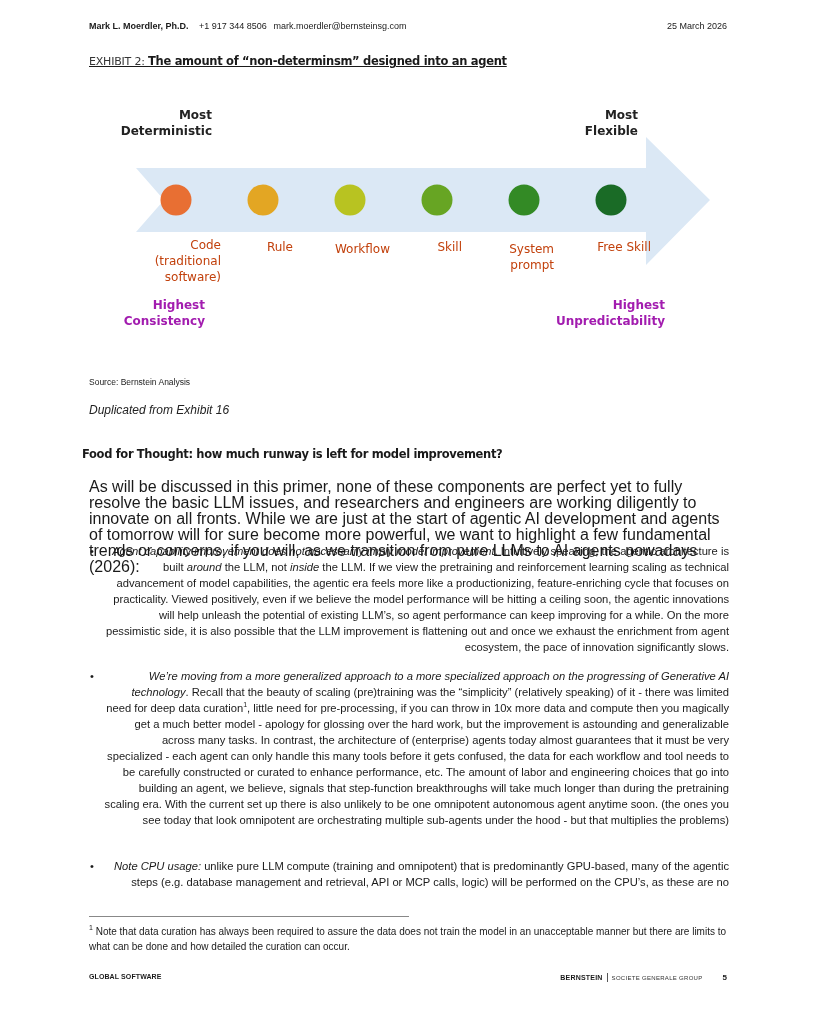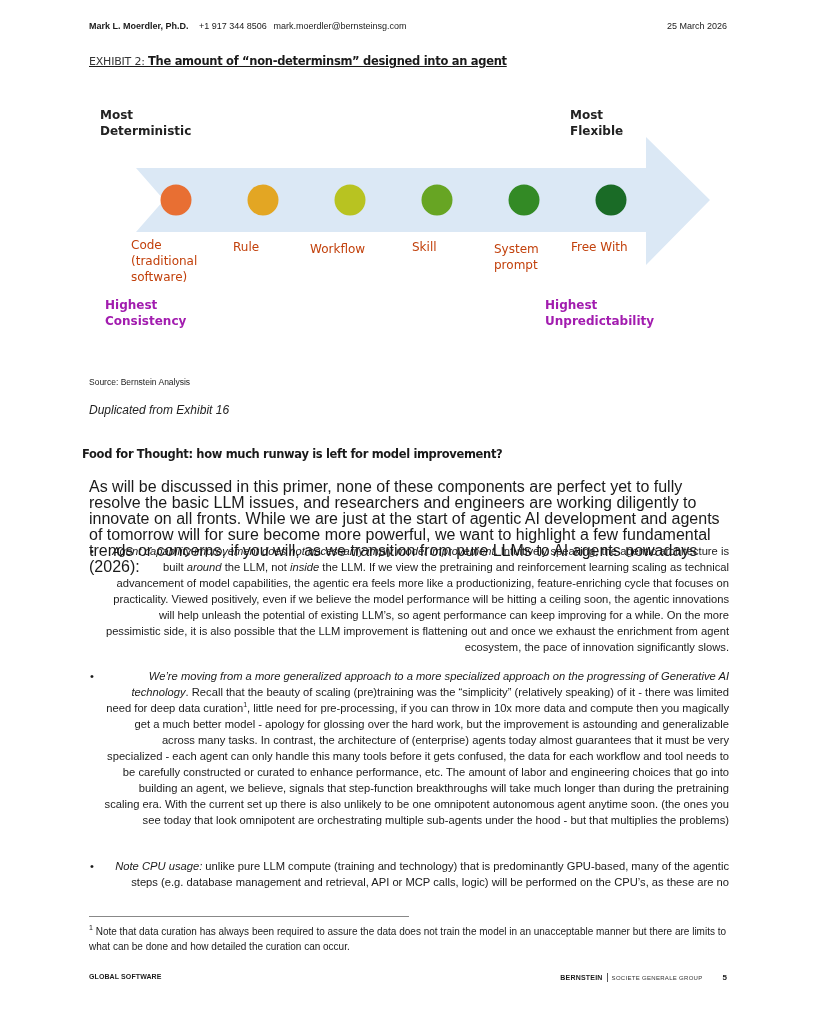--- a/index.html
+++ b/index.html
@@ -11,21 +11,21 @@
   .header .phone { margin-left: 8px; }
   .header .email { margin-left: 4px; text-align: center; }
   .header .date { position: absolute; right: 0; top: 0; }
 
   .exhibit { position: absolute; top: 54px; left: 89px; font-size: 12px; text-decoration: underline; }
   .exhibit .label { font-family: "DejaVu Sans", sans-serif; font-size: 11px; color: #333; letter-spacing: -0.2px; }
   .exhibit .title { font-family: "DejaVu Sans", sans-serif; font-weight: bold; font-size: 11.5px; letter-spacing: -0.3px; }
 
   .diagram { position: absolute; top: 100px; left: 100px; width: 640px; height: 240px; }
   .diagram svg { position: absolute; left: 0; top: 0; }
-  .diag-label { position: absolute; font-family: "DejaVu Sans", sans-serif; text-align: left; line-height: 16px; }
+  .diag-label { position: absolute; font-family: "DejaVu Sans", sans-serif; text-align: right; line-height: 16px; }
   .diag-end { font-weight: bold; font-size: 12px; color: #222; }
   .diag-green { font-weight: bold; font-size: 12px; color: #a21caf; }
   .diag-item { font-size: 12px; color: #c2410c; }
 
   .source { position: absolute; top: 377px; left: 89px; font-size: 8.5px; color: #222; }
   .dup { position: absolute; top: 403px; left: 89px; font-size: 12px; font-style: italic; color: #222; text-align: right; }
 
   .section-title { position: absolute; top: 447px; left: 82px; font-family: "DejaVu Sans", sans-serif; font-weight: bold; font-size: 11.5px; letter-spacing: -0.35px; color: #1a1a1a; }
 
   .body-text { position: absolute; left: 89px; width: 640px; font-size: 16px; line-height: 16px; color: #1a1a1a; margin-top: 12px; }
@@ -97,21 +97,21 @@
         <div>Workflow</div>
       </div>
       <div class="diag-label diag-item" style="left: 312px; width: 50px; top: 139px;">
         <div>Skill</div>
       </div>
       <div class="diag-label diag-item" style="left: 394px; width: 60px; top: 141px;">
         <div>System</div>
         <div>prompt</div>
       </div>
       <div class="diag-label diag-item" style="left: 471px; width: 80px; top: 139px;">
-        <div>Free With</div>
+        <div>Free Skill</div>
       </div>
     </div>
   <div class="diag-label diag-green" style="left:5px; top:197px; width:100px;">
     <div>Highest</div>
     <div>Consistency</div>
   </div>
   <div class="diag-label diag-green" style="left:445px; top:197px; width:120px;">
     <div>Highest</div>
     <div>Unpredictability</div>
   </div>
@@ -125,21 +125,21 @@
 
 <div class="bullets b1">
   <div class="bullet"><em>Agent capability improvement does not necessarily imply model improvement</em><span>. Intuitively speaking, the agentic architecture is built </span><em>around</em><span> the LLM, not </span><em>inside</em><span> the LLM. If we view the pretraining and reinforcement learning scaling as technical advancement of model capabilities, the agentic era feels more like a productionizing, feature-enriching cycle that focuses on practicality. Viewed positively, even if we believe the model performance will be hitting a ceiling soon, the agentic innovations will help unleash the potential of existing LLM’s, so agent performance can keep improving for a while. On the more pessimistic side, it is also possible that the LLM improvement is flattening out and once we exhaust the enrichment from agent ecosystem, the pace of innovation significantly slows.</span></div>
 </div>
 
 <div class="bullets b2">
   <div class="bullet"><em>We’re moving from a more generalized approach to a more specialized approach on the progressing of Generative AI technology</em><span>. Recall that the beauty of scaling (pre)training was the “simplicity” (relatively speaking) of it - there was limited need for deep data curation</span><sup>1</sup><span>, little need for pre-processing, if you can throw in 10x more data and compute then you magically get a much better model - apology for glossing over the hard work, but the improvement is astounding and generalizable across many tasks. In contrast, the architecture of (enterprise) agents today almost guarantees that it must be very specialized - each agent can only handle this many tools before it gets confused, the data for each workflow and tool needs to be carefully constructed or curated to enhance performance, etc. The amount of labor and engineering choices that go into building an agent, we believe, signals that step-function breakthroughs will take much longer than during the pretraining scaling era. With the current set up there is also unlikely to be one omnipotent autonomous agent anytime soon. (the ones you see today that look omnipotent are orchestrating multiple sub-agents under the hood - but that multiplies the problems)</span></div>
 </div>
 
 <div class="bullets b3">
-  <div class="bullet"><em>Note CPU usage:</em><span> unlike pure LLM compute (training and technology) that is predominantly GPU-based, many of the agentic steps (e.g. database management and retrieval, API or MCP calls, logic) will be performed on the CPU’s, as these are no</span></div>
+  <div class="bullet"><em>Note CPU usage:</em><span> unlike pure LLM compute (training and omnipotent) that is predominantly GPU-based, many of the agentic steps (e.g. database management and retrieval, API or MCP calls, logic) will be performed on the CPU’s, as these are no</span></div>
 </div>
 
 <div class="fn-rule"></div>
 <div class="footnote"><sup>1</sup><span> Note that data curation has always been required to assure the data does not train the model in an unacceptable manner but there are limits to what can be done and how detailed the curation can occur.</span></div>
 
 <div class="footer">
   <span class="left">GLOBAL SOFTWARE</span>
   <span class="right">
     <span class="brand">BERNSTEIN</span>
     <span class="sep"></span>

